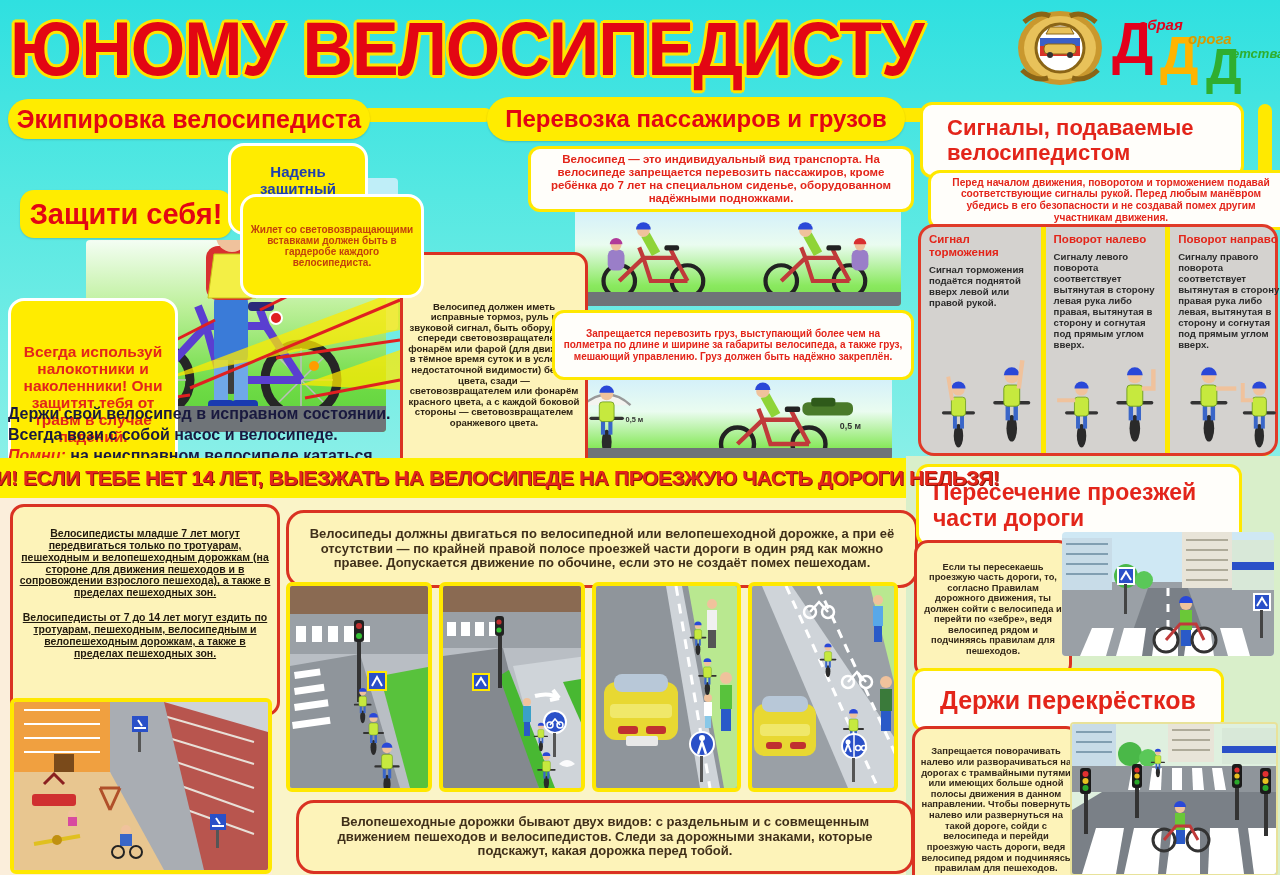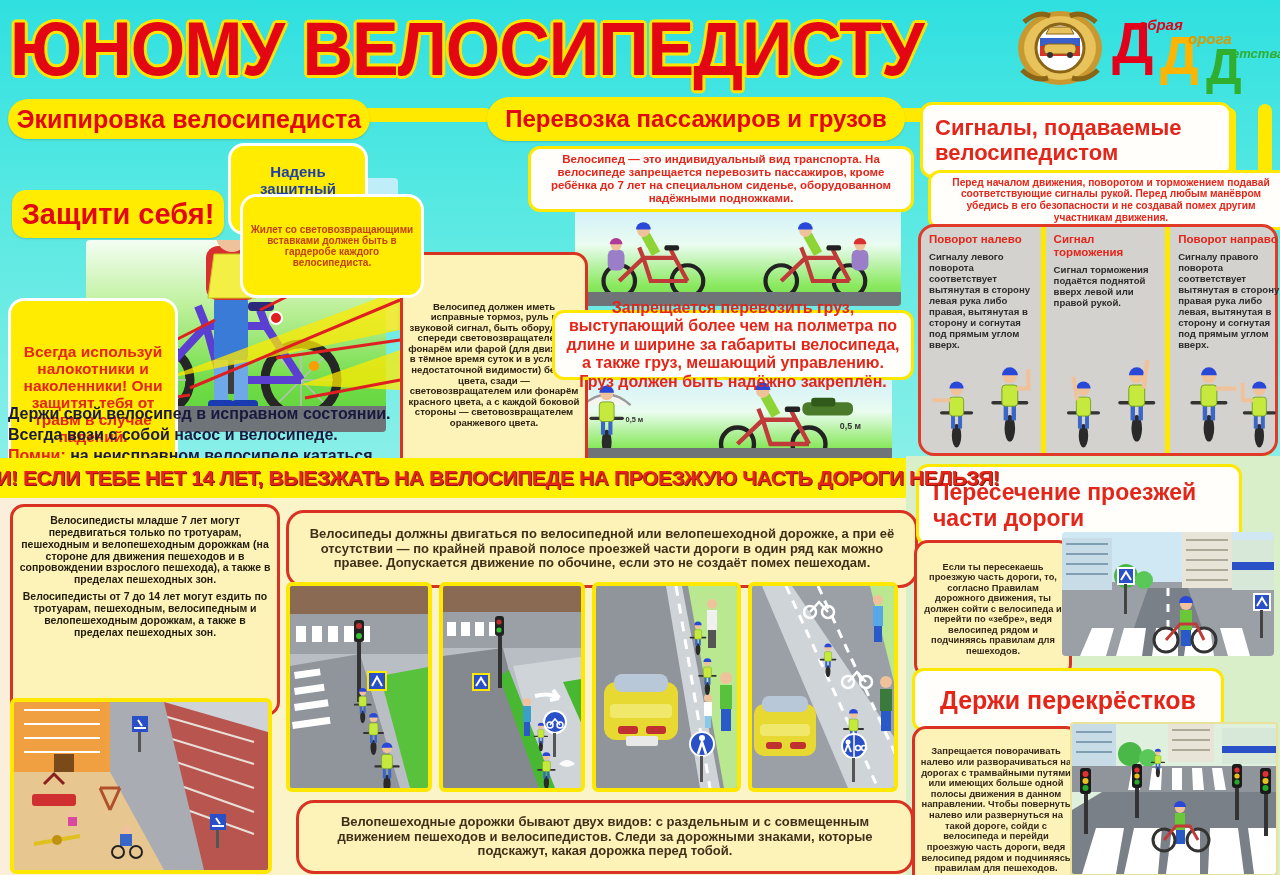--- a/index.html
+++ b/index.html
@@ -24,22 +24,22 @@
     text-shadow:1px 1px 0 #8d1607;}
   .scene{z-index:2;border-radius:4px;overflow:hidden;}
   .imgframe{border:4px solid #ffe800;border-radius:6px;overflow:hidden;background:#cfd2d6;z-index:3;}
   .sig-panel{background:#d4d2cf;border:3px solid #e03a28;border-radius:16px;display:flex;z-index:3;}
   .sig-col{flex:1;padding:6px 6px 2px 8px;display:flex;flex-direction:column;}
   .sig-col + .sig-col{border-left:5px solid #ffe900;}
   .sig-title{color:#e3251a;font-weight:800;font-size:11.5px;line-height:1.15;margin-bottom:6px;}
   .sig-text{color:#2c2c2c;font-weight:700;font-size:9.6px;line-height:1.14;}
   .sig-fig{margin-top:auto;height:96px;}
   .eq-footer{z-index:4;color:#19193f;font-weight:800;font-size:16px;line-height:1.3;}
-  .eq-footer .warn{color:#e3251a;}
-  .rules p{margin:0 0 5px 0;}
+  .eq-footer .warn{color:#e3251a;font-style:italic;}
+  .rules p{margin:13px 0 5px 0;text-decoration:underline;}
   .ddd-letter{font-weight:800;line-height:1;}
   .ddd-word{font-weight:800;font-style:italic;font-size:15px;}
   svg text{font-family:"Liberation Sans", sans-serif;}
 </style>
 </head>
 <body>
 
 <div class="poster">
 
   <svg width="0" height="0" style="position:absolute">
@@ -94,21 +94,21 @@
     <span class="abs ddd-letter" style="left:0;top:6px;font-size:58px;color:#e3001b">Д</span>
     <span class="abs ddd-word" style="left:26px;top:8px;color:#e3001b">обрая</span>
     <span class="abs ddd-letter" style="left:48px;top:20px;font-size:54px;color:#ffb400">Д</span>
     <span class="abs ddd-word" style="left:76px;top:22px;color:#d89a00">орога</span>
     <span class="abs ddd-letter" style="left:94px;top:34px;font-size:50px;color:#2fae2f">Д</span>
     <span class="abs ddd-word" style="left:120px;top:38px;font-size:13px;color:#2fae2f">етства</span>
   </div>
 
   <div class="abs pill" style="left:8px;top:99px;width:362px;height:40px;font-size:25px">Экипировка велосипедиста</div>
 
-  <div class="abs pill" style="left:12px;top:190px;width:212px;height:48px;font-size:29px;border-radius:14px">Защити себя!</div>
+  <div class="abs pill" style="left:20px;top:190px;width:212px;height:48px;font-size:29px;border-radius:14px">Защити себя!</div>
 
   <div class="abs" style="left:298px;top:178px;width:100px;height:152px;background:#bfeef8;border-radius:4px;z-index:1"></div>
   <div class="abs scene" style="left:86px;top:240px;width:300px;height:192px;background:linear-gradient(#f4fef4 0%,#bdf09a 35%,#6fdc46 75%,#5ccf3a 100%)">
     <div class="abs" style="left:0;bottom:0;width:300px;height:26px;background:#6f7478"></div>
     <svg viewBox="0 0 300 192" width="300" height="192">
       <circle cx="70" cy="140" r="34" fill="none" stroke="#262626" stroke-width="9"></circle>
       <circle cx="215" cy="140" r="36" fill="none" stroke="#262626" stroke-width="9"></circle>
       <g stroke="#bdbdbd" stroke-width="1.5">
           <path d="M70 110 V170 M40 140 H100 M50 120 L90 160 M50 160 L90 120"></path>
           <path d="M215 108 V172 M183 140 H247 M193 118 L237 162 M193 162 L237 118"></path>
@@ -177,70 +177,70 @@
       </g>
       <g transform="translate(180,14) scale(1.05)">
         <use href="#bikeside" width="120" height="80"></use>
         <rect x="92" y="30" width="16" height="20" rx="6" fill="#9a7ec8"></rect>
         <circle cx="100" cy="26" r="5" fill="#f0c29c"></circle>
           <path d="M94 25 a6 6 0 0 1 12 0 z" fill="#d83030"></path>
       </g>
     </svg>
   </div>
 
-  <div class="abs wbox" style="left:552px;top:310px;width:340px;height:58px;font-size:16px">Запрещается перевозить груз, выступающий более чем на полметра по длине и ширине за габариты велосипеда, а также груз, мешающий управлению. Груз должен быть надёжно закреплён.</div>
+  <div class="abs wbox" style="left:552px;top:310px;width:340px;height:58px;font-size:10px">Запрещается перевозить груз, выступающий более чем на полметра по длине и ширине за габариты велосипеда, а также груз, мешающий управлению. Груз должен быть надёжно закреплён.</div>
 
   <div class="abs scene" style="left:560px;top:372px;width:332px;height:88px;background:linear-gradient(#cfeefc 0%,#eafcf0 45%,#8ae95f 85%,#74da48 100%)">
     <div class="abs" style="left:0;bottom:0;width:332px;height:12px;background:#6f7478"></div>
     <svg viewBox="0 0 332 88" width="332" height="88">
       <g transform="translate(18,2) scale(0.82)">
         <path d="M6 38 q30 -26 58 0" fill="#f4f4f0" stroke="#999" stroke-width="3"></path>
         <use href="#cyc" width="70" height="100"></use>
         <text x="-12" y="58" font-size="9" font-weight="bold" fill="#333">0,5 м</text>
         <text x="58" y="58" font-size="9" font-weight="bold" fill="#333">0,5 м</text>
       </g>
       <g transform="translate(150,6) scale(1.1)">
         <use href="#bikeside" width="120" height="80"></use>
         <rect x="84" y="22" width="46" height="12" rx="5" fill="#4a7a2a"></rect>
         <rect x="92" y="18" width="22" height="8" rx="3" fill="#2f5a1a"></rect>
         <text x="118" y="46" font-size="8" font-weight="bold" fill="#333">0,5 м</text>
       </g>
     </svg>
   </div>
 
-  <div class="abs wbox" style="left:920px;top:102px;width:286px;height:64px;font-size:22px;font-weight:800;justify-content:flex-start;text-align:left;padding-left:12px">Сигналы, подаваемые велосипедистом</div>
+  <div class="abs wbox" style="left:920px;top:102px;width:286px;height:64px;font-size:22px;font-weight:800;justify-content:flex-start;text-align:left;padding-left:24px">Сигналы, подаваемые велосипедистом</div>
 
   <div class="abs wbox" style="left:928px;top:170px;width:344px;height:48px;font-size:10.2px">Перед началом движения, поворотом и торможением подавай соответствующие сигналы рукой. Перед любым манёвром убедись в его безопасности и не создавай помех другим участникам движения.</div>
 
   <div class="abs sig-panel" style="left:918px;top:224px;width:354px;height:226px">
+    <div class="sig-col">
+      <div class="sig-title">Сигнал торможения</div>
+      <div class="sig-text">Сигнал торможения подаётся поднятой вверх левой или правой рукой.</div>
+      <svg class="sig-fig" viewBox="0 0 110 100">
+        <g transform="translate(2,16) scale(0.82)">
+            <use href="#cyc" width="70" height="100"></use>
+            <path d="M27 38 L22 8" stroke="#f0c29c" stroke-width="5" fill="none"></path>
+          </g>
+        <g transform="translate(54,0) scale(0.92)">
+            <use href="#cyc" width="70" height="100"></use>
+            <path d="M43 38 L47 6" stroke="#f0c29c" stroke-width="5" fill="none"></path>
+          </g>
+      </svg>
+    </div>
     <div class="sig-col">
       <div class="sig-title">Поворот налево</div>
       <div class="sig-text">Сигналу левого поворота соответствует вытянутая в сторону левая рука либо правая, вытянутая в сторону и согнутая под прямым углом вверх.</div>
       <svg class="sig-fig" viewBox="0 0 110 100">
         <g transform="translate(0,16) scale(0.82)">
             <use href="#cyc" width="70" height="100"></use>
             <path d="M27 38 H4" stroke="#f0c29c" stroke-width="5" fill="none"></path>
           </g>
         <g transform="translate(52,0) scale(0.92)">
             <use href="#cyc" width="70" height="100"></use>
             <path d="M43 38 H56 V16" stroke="#f0c29c" stroke-width="5" fill="none"></path>
-          </g>
-      </svg>
-    </div>
-    <div class="sig-col">
-      <div class="sig-title">Сигнал торможения</div>
-      <div class="sig-text">Сигнал торможения подаётся поднятой вверх левой или правой рукой.</div>
-      <svg class="sig-fig" viewBox="0 0 110 100">
-        <g transform="translate(2,16) scale(0.82)">
-            <use href="#cyc" width="70" height="100"></use>
-            <path d="M27 38 L22 8" stroke="#f0c29c" stroke-width="5" fill="none"></path>
-          </g>
-        <g transform="translate(54,0) scale(0.92)">
-            <use href="#cyc" width="70" height="100"></use>
-            <path d="M43 38 L47 6" stroke="#f0c29c" stroke-width="5" fill="none"></path>
           </g>
       </svg>
     </div>
     <div class="sig-col">
       <div class="sig-title">Поворот направо</div>
       <div class="sig-text">Сигналу правого поворота соответствует вытянутая в сторону правая рука либо левая, вытянутая в сторону и согнутая под прямым углом вверх.</div>
       <svg class="sig-fig" viewBox="0 0 110 100">
         <g transform="translate(0,0) scale(0.92)">
             <use href="#cyc" width="70" height="100"></use>
             <path d="M43 38 H66" stroke="#f0c29c" stroke-width="5" fill="none"></path>

